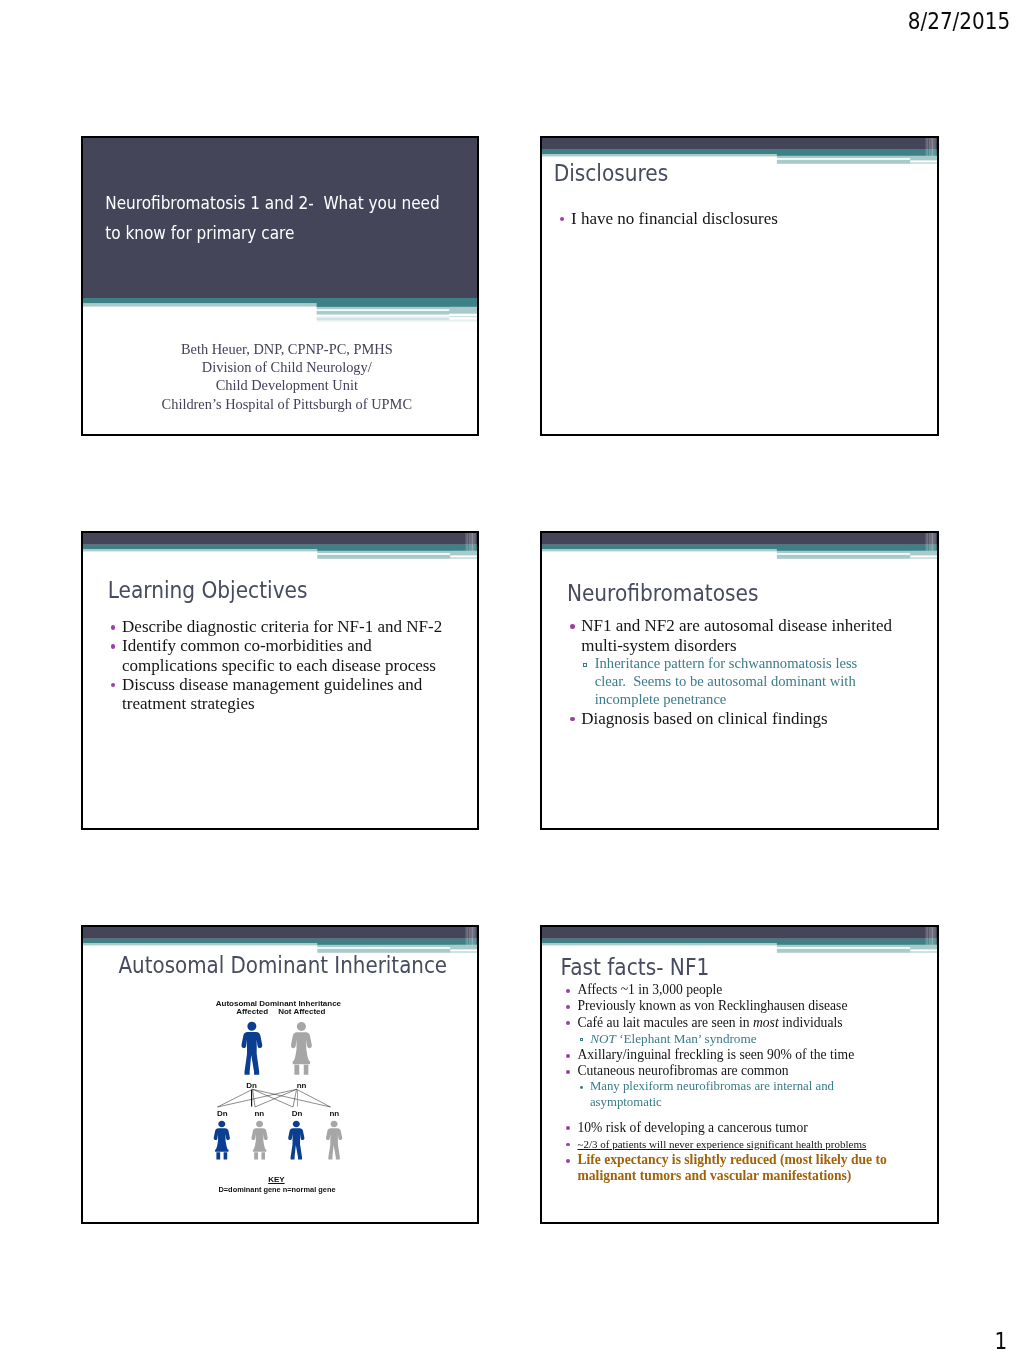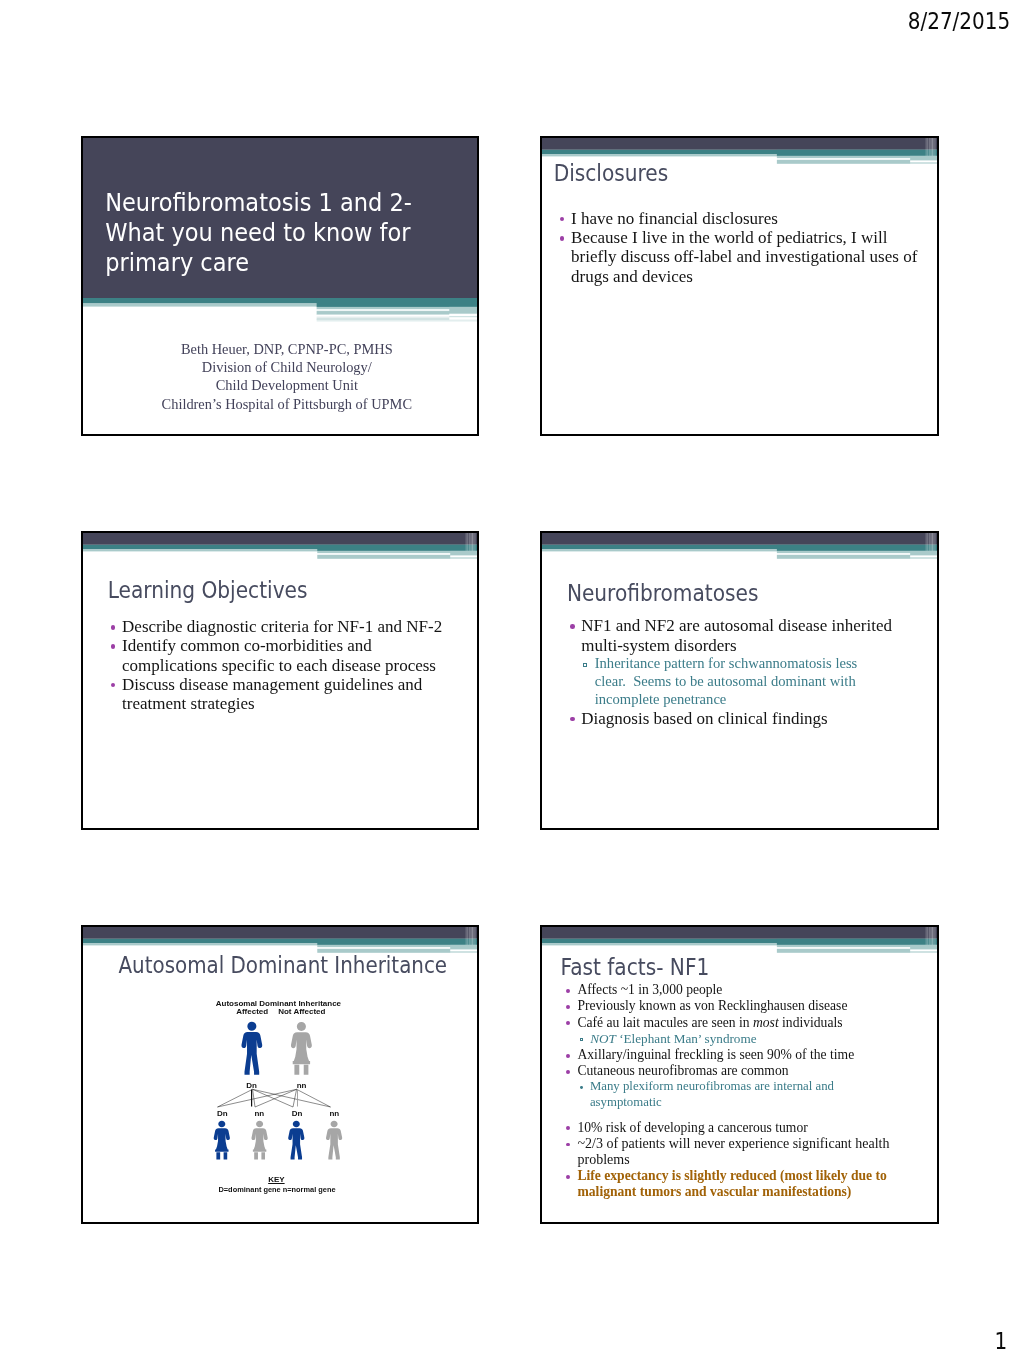--- a/index.html
+++ b/index.html
@@ -16,21 +16,21 @@
   #s3{left:540px;top:531px;width:399px;height:299px;}
   #s4{left:81px;top:925px;width:398px;height:299px;}
   #s5{left:540px;top:925px;width:399px;height:299px;}
 
   
   .band{position:absolute;left:0;top:0;width:100%;height:26px;}
 
   
   .tbox{position:absolute;left:0;top:0;width:100%;height:160px;background:var(--navy);}
   .ttl{position:absolute;color:#fff;font-family:"DejaVu Sans Condensed","DejaVu Sans",sans-serif;
-       font-size:25px;line-height:30px;font-weight:400;white-space:pre-wrap;}
+       font-size:17px;line-height:30px;font-weight:400;white-space:pre-wrap;}
   .tband{position:absolute;left:0;top:160px;width:100%;height:26px;}
   .sub{position:absolute;text-align:center;color:#43425a;
        font-family:"Liberation Serif",serif;font-size:14.4px;line-height:18.2px;}
 
   
   .ctitle{position:absolute;color:var(--titlec);font-family:"DejaVu Sans Condensed","DejaVu Sans",sans-serif;font-weight:400;white-space:nowrap;}
   ul.bl{list-style:none;margin:0;padding:0;position:absolute;}
   ul.bl li{position:relative;font-family:"Liberation Serif",serif;color:#141414;}
   ul.bl li .bu{position:absolute;left:0;top:0;display:block;}
   ul.bl li .tx{display:block;white-space:pre-wrap;}
@@ -97,24 +97,20 @@
             <rect x="386.6" y="0" width="2.2" height="17.9" opacity="0.26"></rect>
             <rect x="389.3" y="0" width="2.3" height="17.9" opacity="0.36"></rect>
             <rect x="392.1" y="0" width="1.6" height="17.9" opacity="0.22"></rect>
           </g>
         </svg></div>
       <div class="ctitle" style="font-size: 22.4px; line-height: 22.4px; top: 23.908px; left: 11.7px;">Disclosures</div>
       <ul class="bl" style="left: 20.2px; top: 70.61px; width: 362px;">
         <li style="padding-left: 8.9px; font-size: 17px; line-height: 19.3px; color: rgb(20, 20, 20); margin-left: 0px;">
           <span class="bu" style="left: -2.3px; top: 8.09px; width: 4.6px; height: 4.6px; background: rgb(156, 63, 166); border-radius: 50%;"></span>
           <span class="tx">I have no financial disclosures</span>
-        </li>
-        <li style="padding-left: 8.9px; font-size: 17px; line-height: 19.3px; color: rgb(20, 20, 20); margin-left: 0px;">
-          <span class="bu" style="left: -2.3px; top: 8.09px; width: 4.6px; height: 4.6px; background: rgb(156, 63, 166); border-radius: 50%;"></span>
-          <span class="tx">Because I live in the world of pediatrics, I will briefly discuss off-label and investigational uses of drugs and devices</span>
         </li>
       </ul>
     </div>
   <div class="slide cslide" id="s2">
       <div class="band"><svg class="bandsvg" width="394" height="27" viewBox="0 0 394 27">
           <rect x="0" y="0" width="394" height="11.8" fill="#454559"></rect>
           <rect x="0" y="11.8" width="394" height="4.6" fill="#3c8185"></rect>
           <rect x="0" y="16.4" width="394" height="2.0" fill="#a9caca"></rect>
           <rect x="234.2724" y="11.8" width="159.7276" height="6.1" fill="#3c8185"></rect>
           <rect x="234.2724" y="17.9" width="159.7276" height="2.1" fill="#a9caca"></rect>
@@ -297,21 +293,21 @@
           <span class="tx">Cutaneous neurofibromas are common</span>
         </li>
         <li style="padding-left: 8.5px; font-size: 12.8px; line-height: 15.1px; color: rgb(59, 124, 137); margin-left: 13.1px; width: 279px;">
           <span class="bu" style="left: -1.4px; top: 7.046px; width: 2.8px; height: 2.8px; background: rgb(59, 124, 137); border-radius: 50%;"></span>
           <span class="tx">Many plexiform neurofibromas are internal and asymptomatic</span>
         </li>
         <li style="padding-left: 9.2px; font-size: 13.6px; line-height: 16.2px; color: rgb(20, 20, 20); margin-left: 0px; margin-top: 10px;">
           <span class="bu" style="left: -1.9px; top: 6.752px; width: 3.8px; height: 3.8px; background: rgb(156, 63, 166); border-radius: 50%;"></span>
           <span class="tx">10% risk of developing a cancerous tumor</span>
         </li>
-        <li style="padding-left: 9.2px; font-size: 14px; line-height: 16.2px; color: rgb(20, 20, 20); margin-left: 0px;">
+        <li style="padding-left: 9.2px; font-size: 11px; line-height: 16.2px; color: rgb(20, 20, 20); margin-left: 0px; text-decoration: underline;">
           <span class="bu" style="left: -1.9px; top: 6.752px; width: 3.8px; height: 3.8px; background: rgb(156, 63, 166); border-radius: 50%;"></span>
           <span class="tx">~2/3 of patients will never experience significant health problems</span>
         </li>
         <li style="padding-left: 9.2px; font-size: 13.6px; line-height: 16.2px; color: #a16207; margin-left: 0px; font-weight: bold;">
           <span class="bu" style="left: -1.9px; top: 6.752px; width: 3.8px; height: 3.8px; background: rgb(156, 63, 166); border-radius: 50%;"></span>
           <span class="tx">Life expectancy is slightly reduced (most likely due to malignant tumors and vascular manifestations)</span>
         </li>
       </ul>
     </div>
 </div>

